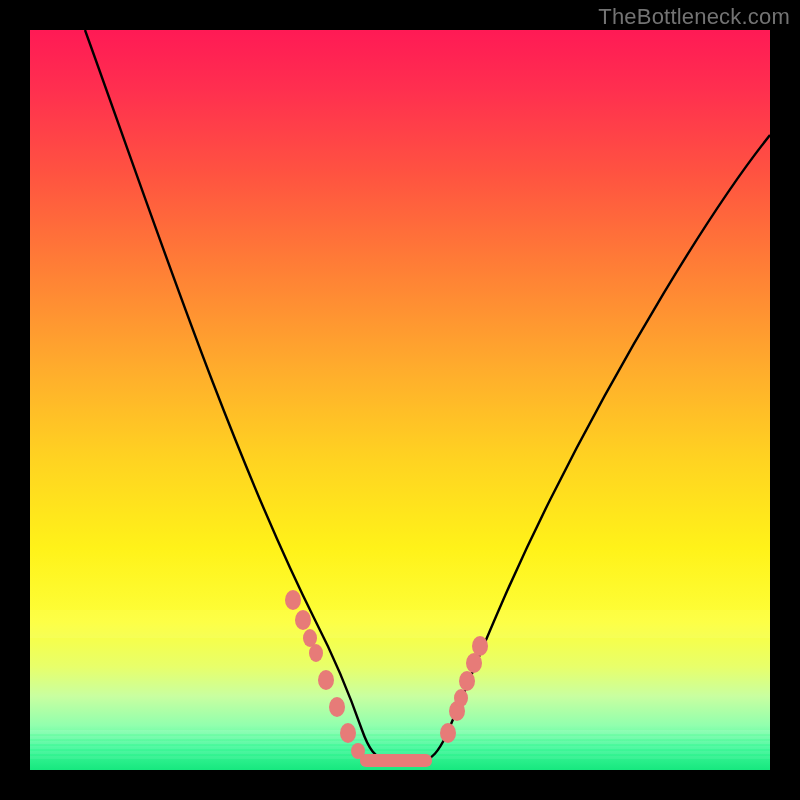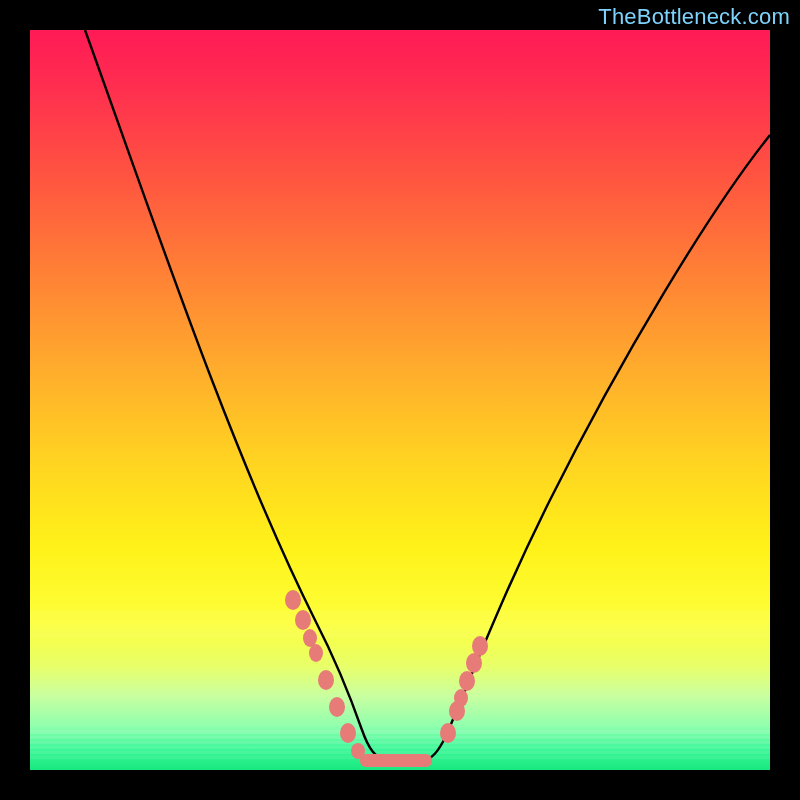--- a/index.html
+++ b/index.html
@@ -55,21 +55,21 @@
   svg.curve {
     position: absolute;
     left: 0; top: 0;
     width: 740px;
     height: 740px;
   }
   .watermark {
     position: absolute;
     top: 4px;
     right: 10px;
-    color: #7dd3fc;
+    color: #737373;
     font-size: 22px;
     font-weight: 500;
     letter-spacing: 0.2px;
   }
   .dot {
     fill: #e77b78;
   }
   .bar {
     fill: #e77b78;
   }

